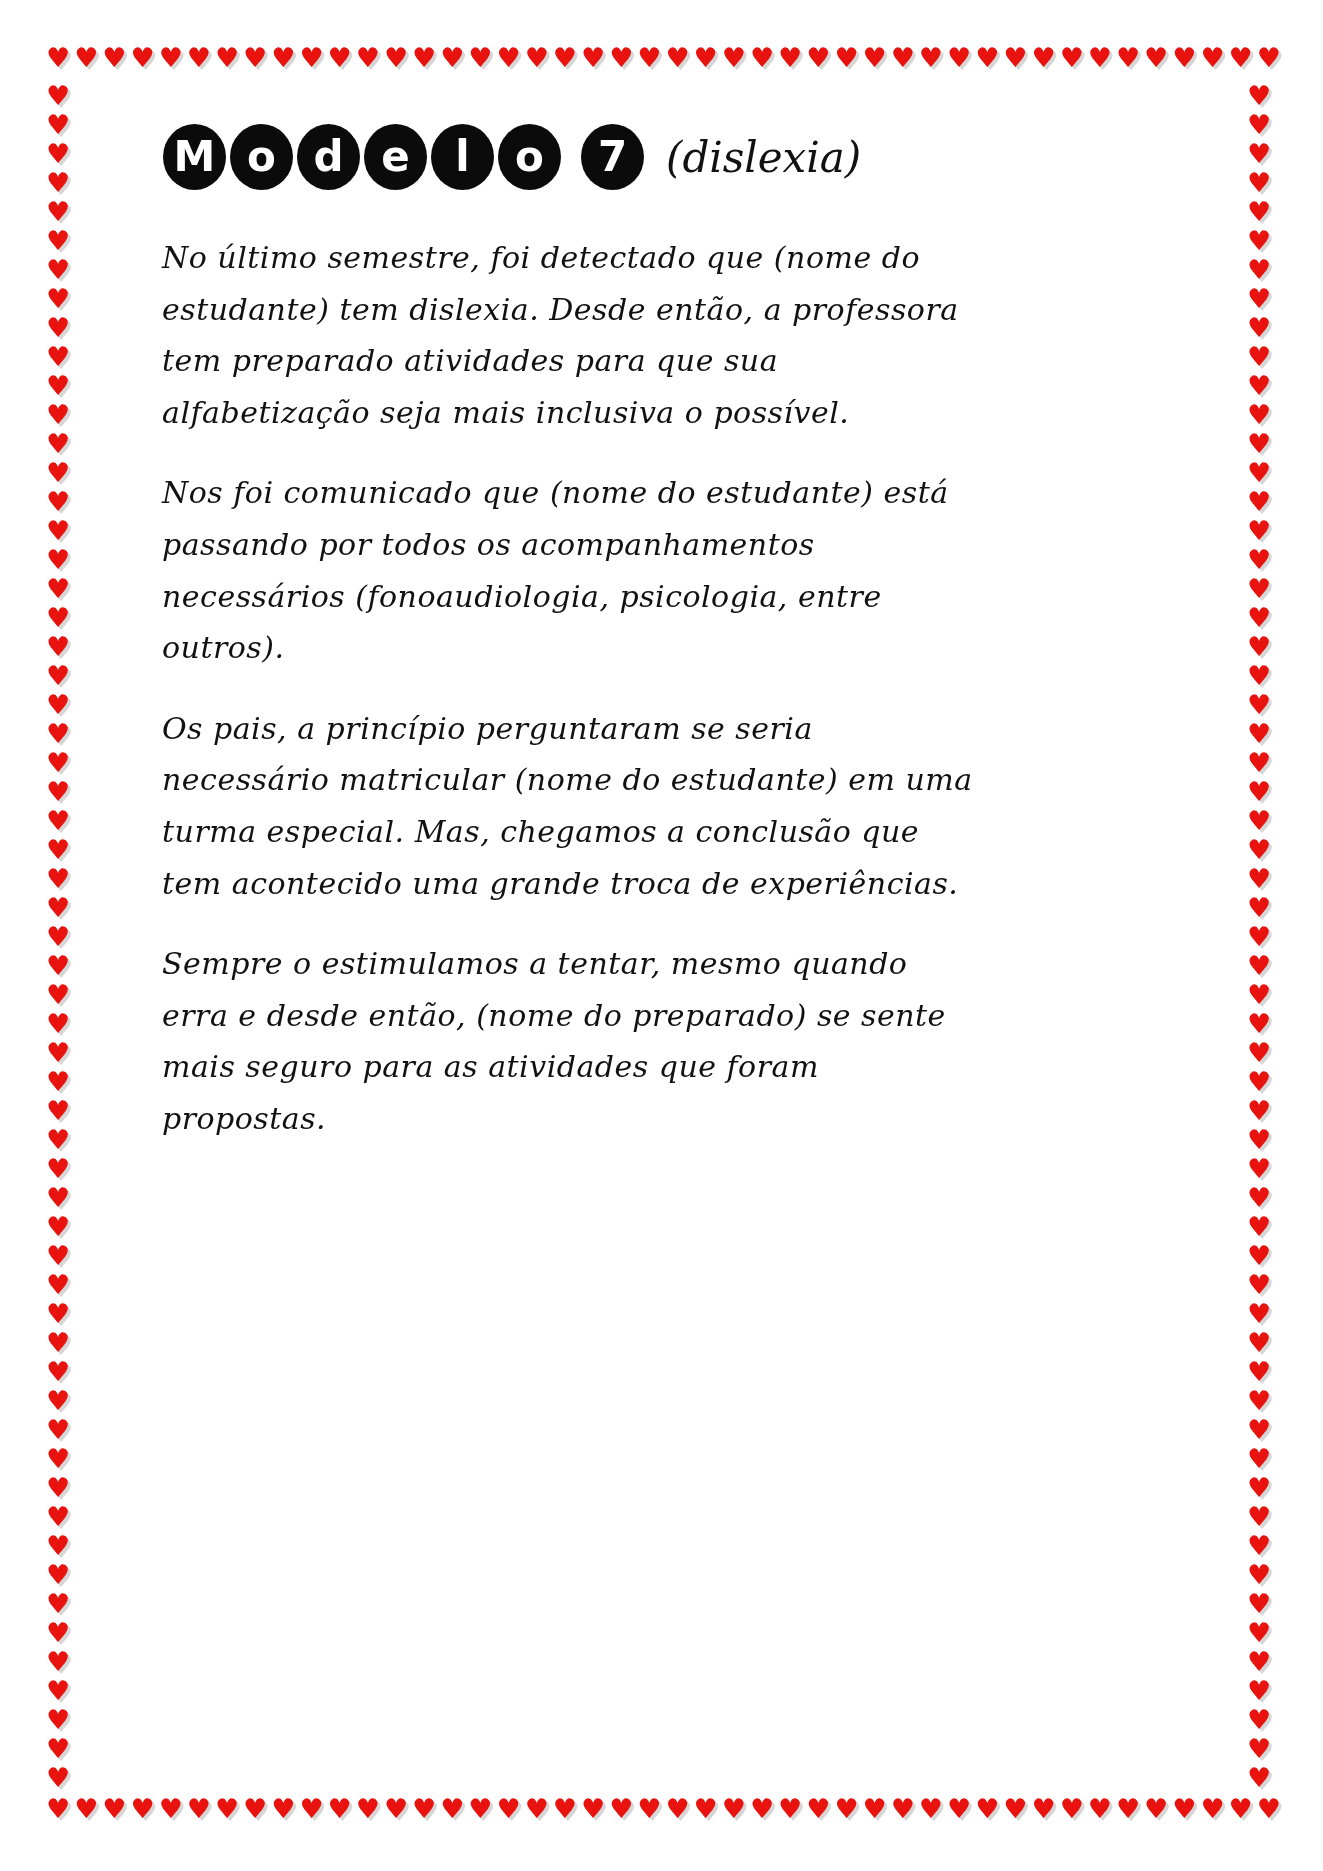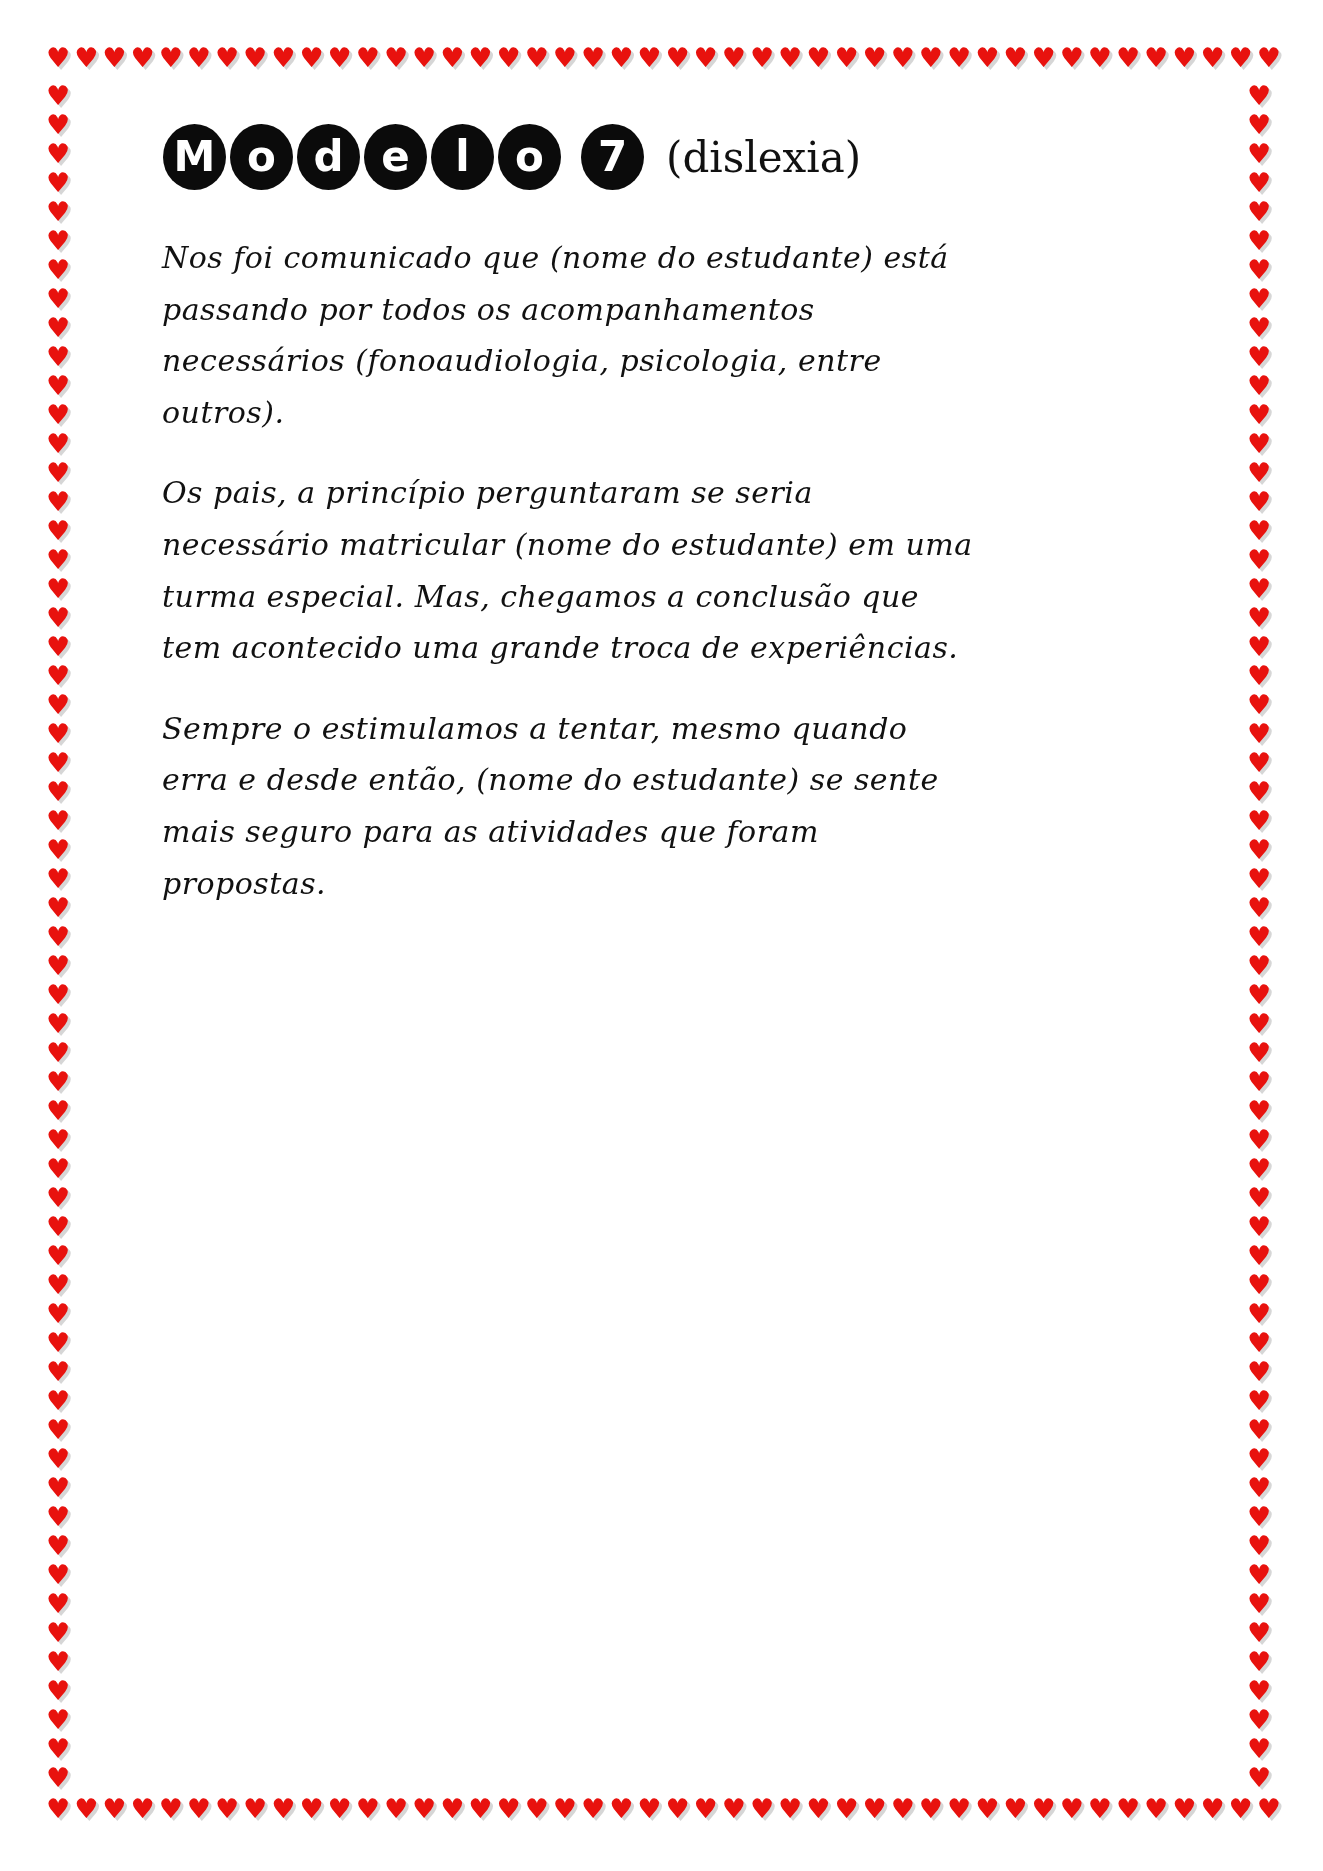--- a/index.html
+++ b/index.html
@@ -61,20 +61,21 @@
     align-items: center;
     justify-content: center;
     font-family: "DejaVu Sans", sans-serif;
     font-weight: bold;
     font-size: 42px;
     line-height: 1;
   }
   .bubble-gap { width: 12px; }
   .title-suffix {
     margin-left: 18px;
+    font-style: italic;
     font-size: 42px;
     color: #111111;
     white-space: nowrap;
     font-family: "DejaVu Serif", serif;
   }
   
   .content {
     position: absolute;
     top: 232px;
     left: 162px;
@@ -315,18 +316,19 @@
     <span class="bubble" style="background: rgb(11, 11, 11); color: rgb(255, 255, 255);">d</span>
     <span class="bubble" style="background: rgb(11, 11, 11); color: rgb(255, 255, 255);">e</span>
     <span class="bubble" style="background: rgb(11, 11, 11); color: rgb(255, 255, 255);">l</span>
     <span class="bubble" style="background: rgb(11, 11, 11); color: rgb(255, 255, 255);">o</span>
     <span class="bubble-gap"></span>
     <span class="bubble" style="background: rgb(11, 11, 11); color: rgb(255, 255, 255);">7</span>
     <span class="title-suffix">(dislexia)</span>
   </div>
 
   <div class="content">
+    <p>No último semestre, foi detectado que (nome do estudante) tem dislexia. Desde então, a professora tem preparado atividades para que sua alfabetização seja mais inclusiva o possível.</p>
     <p>Nos foi comunicado que (nome do estudante) está passando por todos os acompanhamentos necessários (fonoaudiologia, psicologia, entre outros).</p>
     <p>Os pais, a princípio perguntaram se seria necessário matricular (nome do estudante) em uma turma especial. Mas, chegamos a conclusão que tem acontecido uma grande troca de experiências.</p>
-    <p>Sempre o estimulamos a tentar, mesmo quando erra e desde então, (nome do estudante) se sente mais seguro para as atividades que foram propostas.</p>
+    <p>Sempre o estimulamos a tentar, mesmo quando erra e desde então, (nome do preparado) se sente mais seguro para as atividades que foram propostas.</p>
   </div>
 
 </div>
 
 </body></html>

